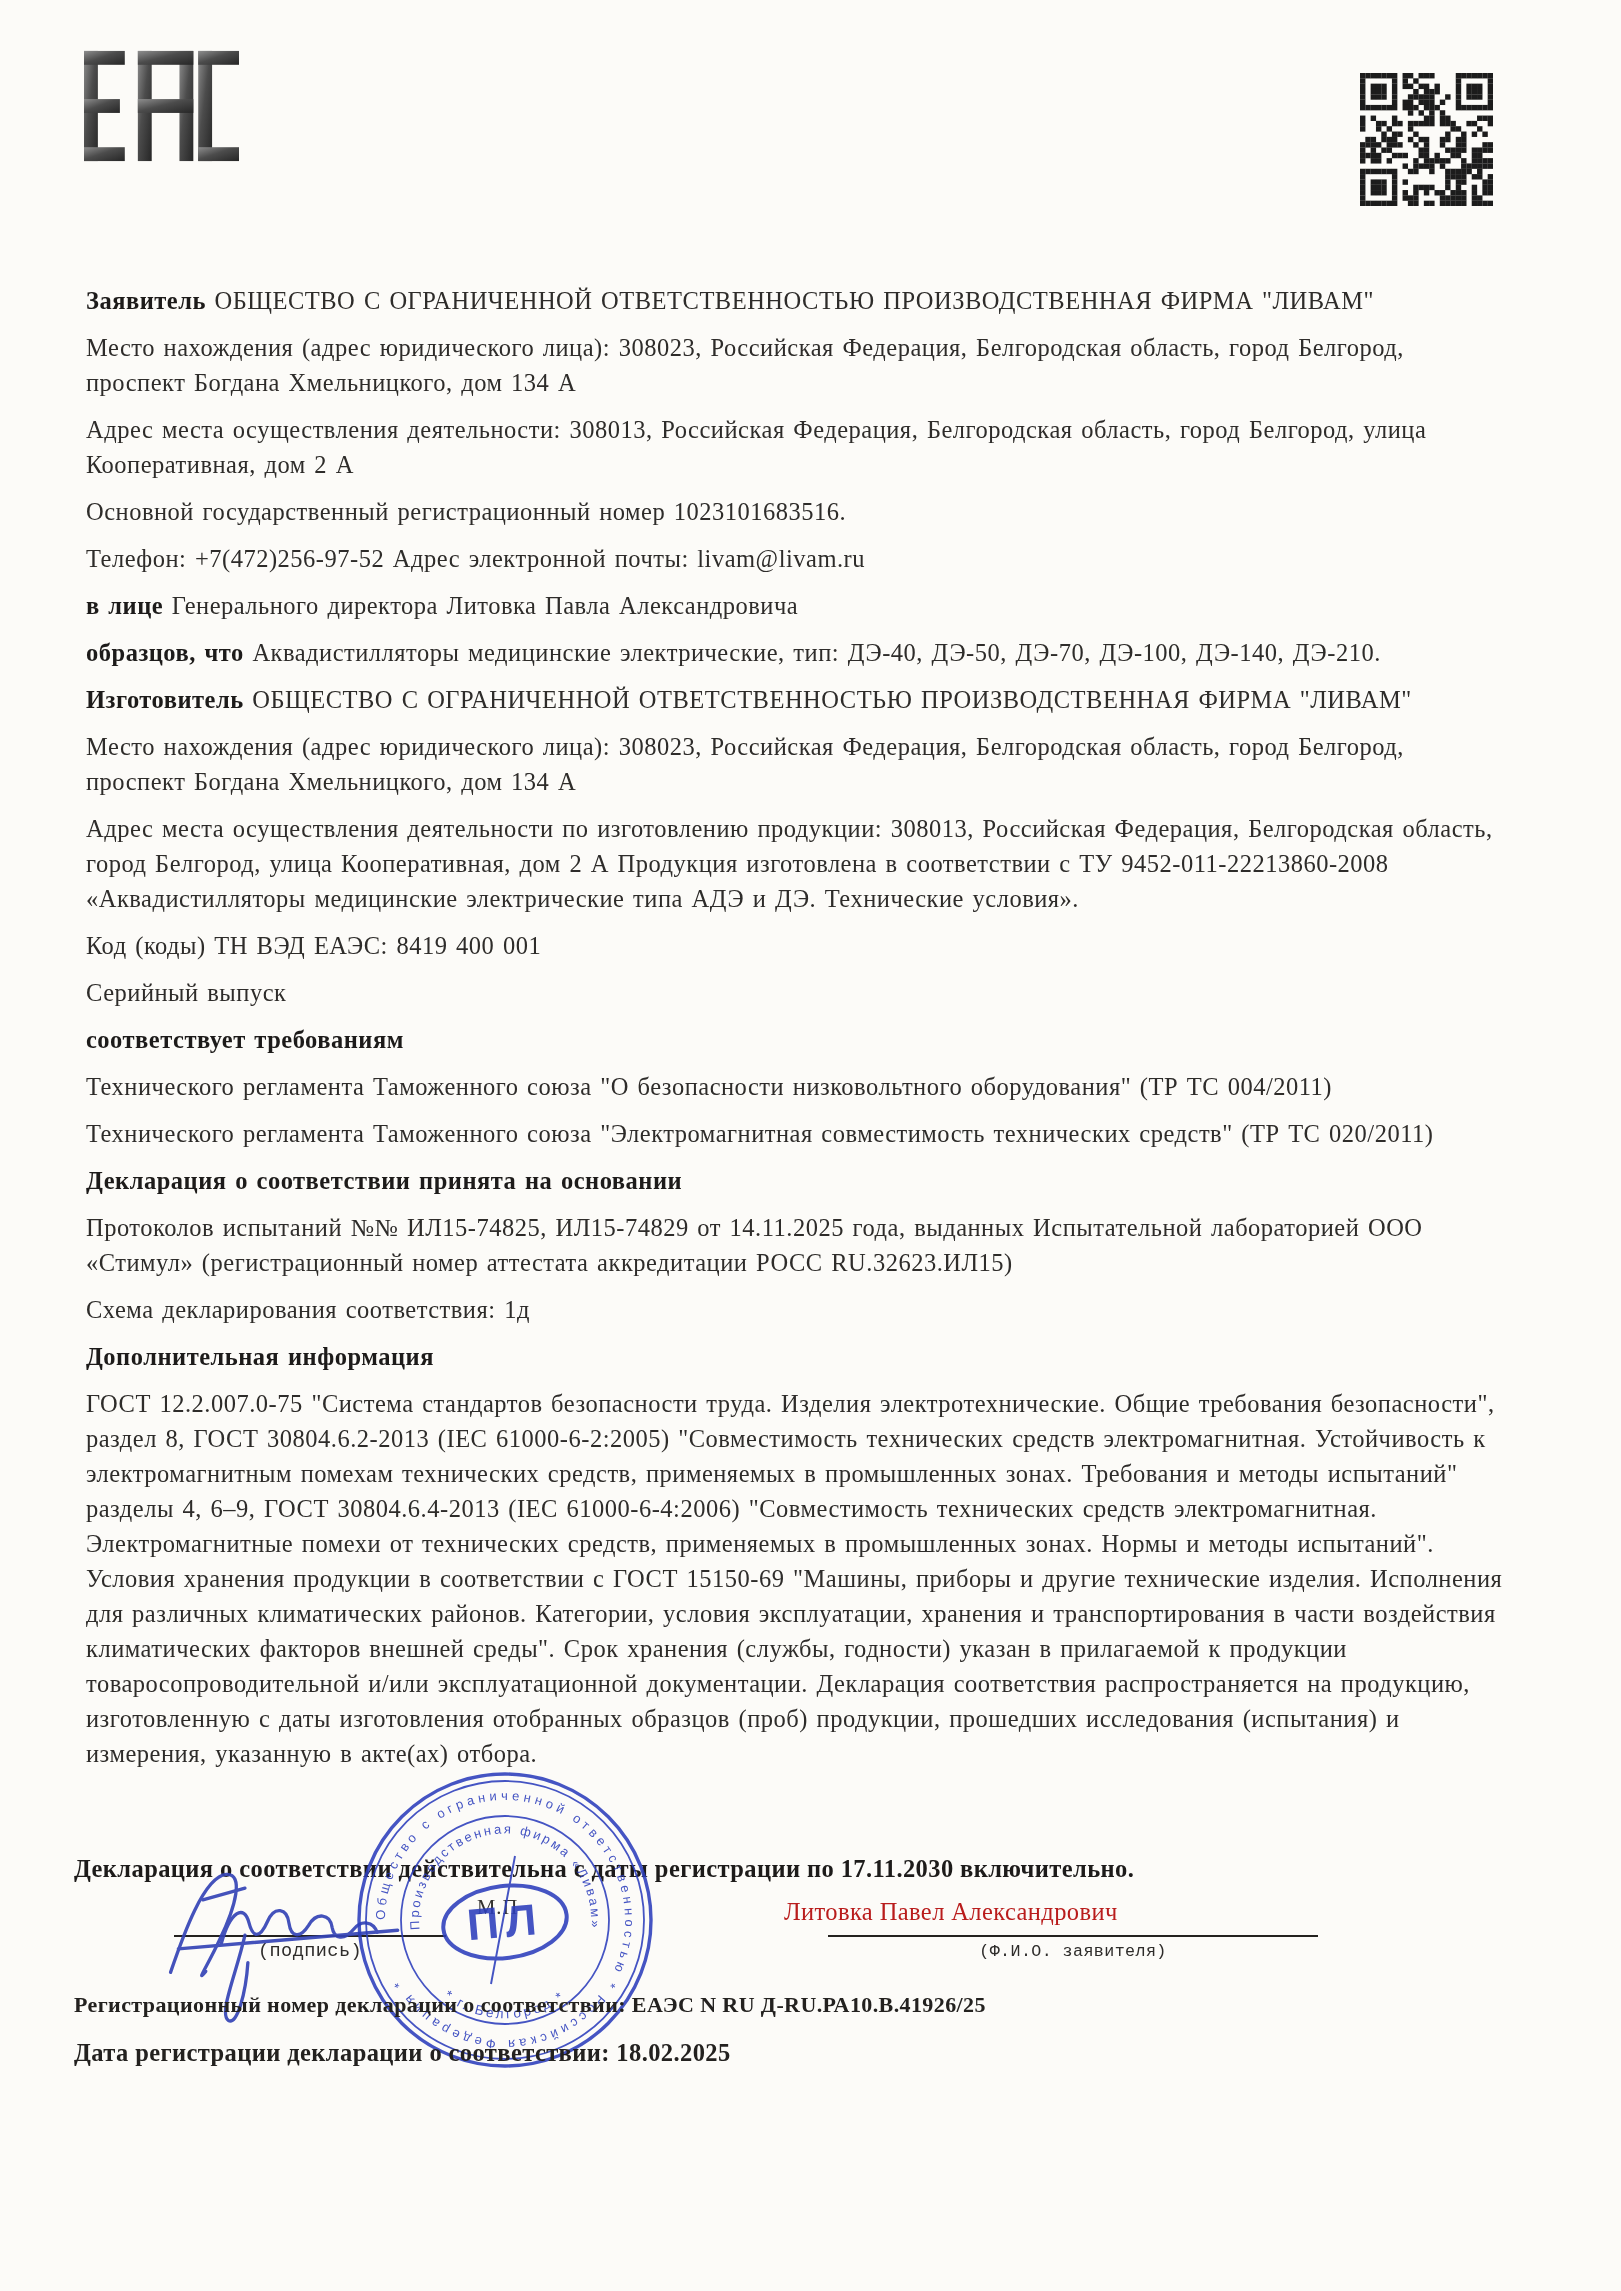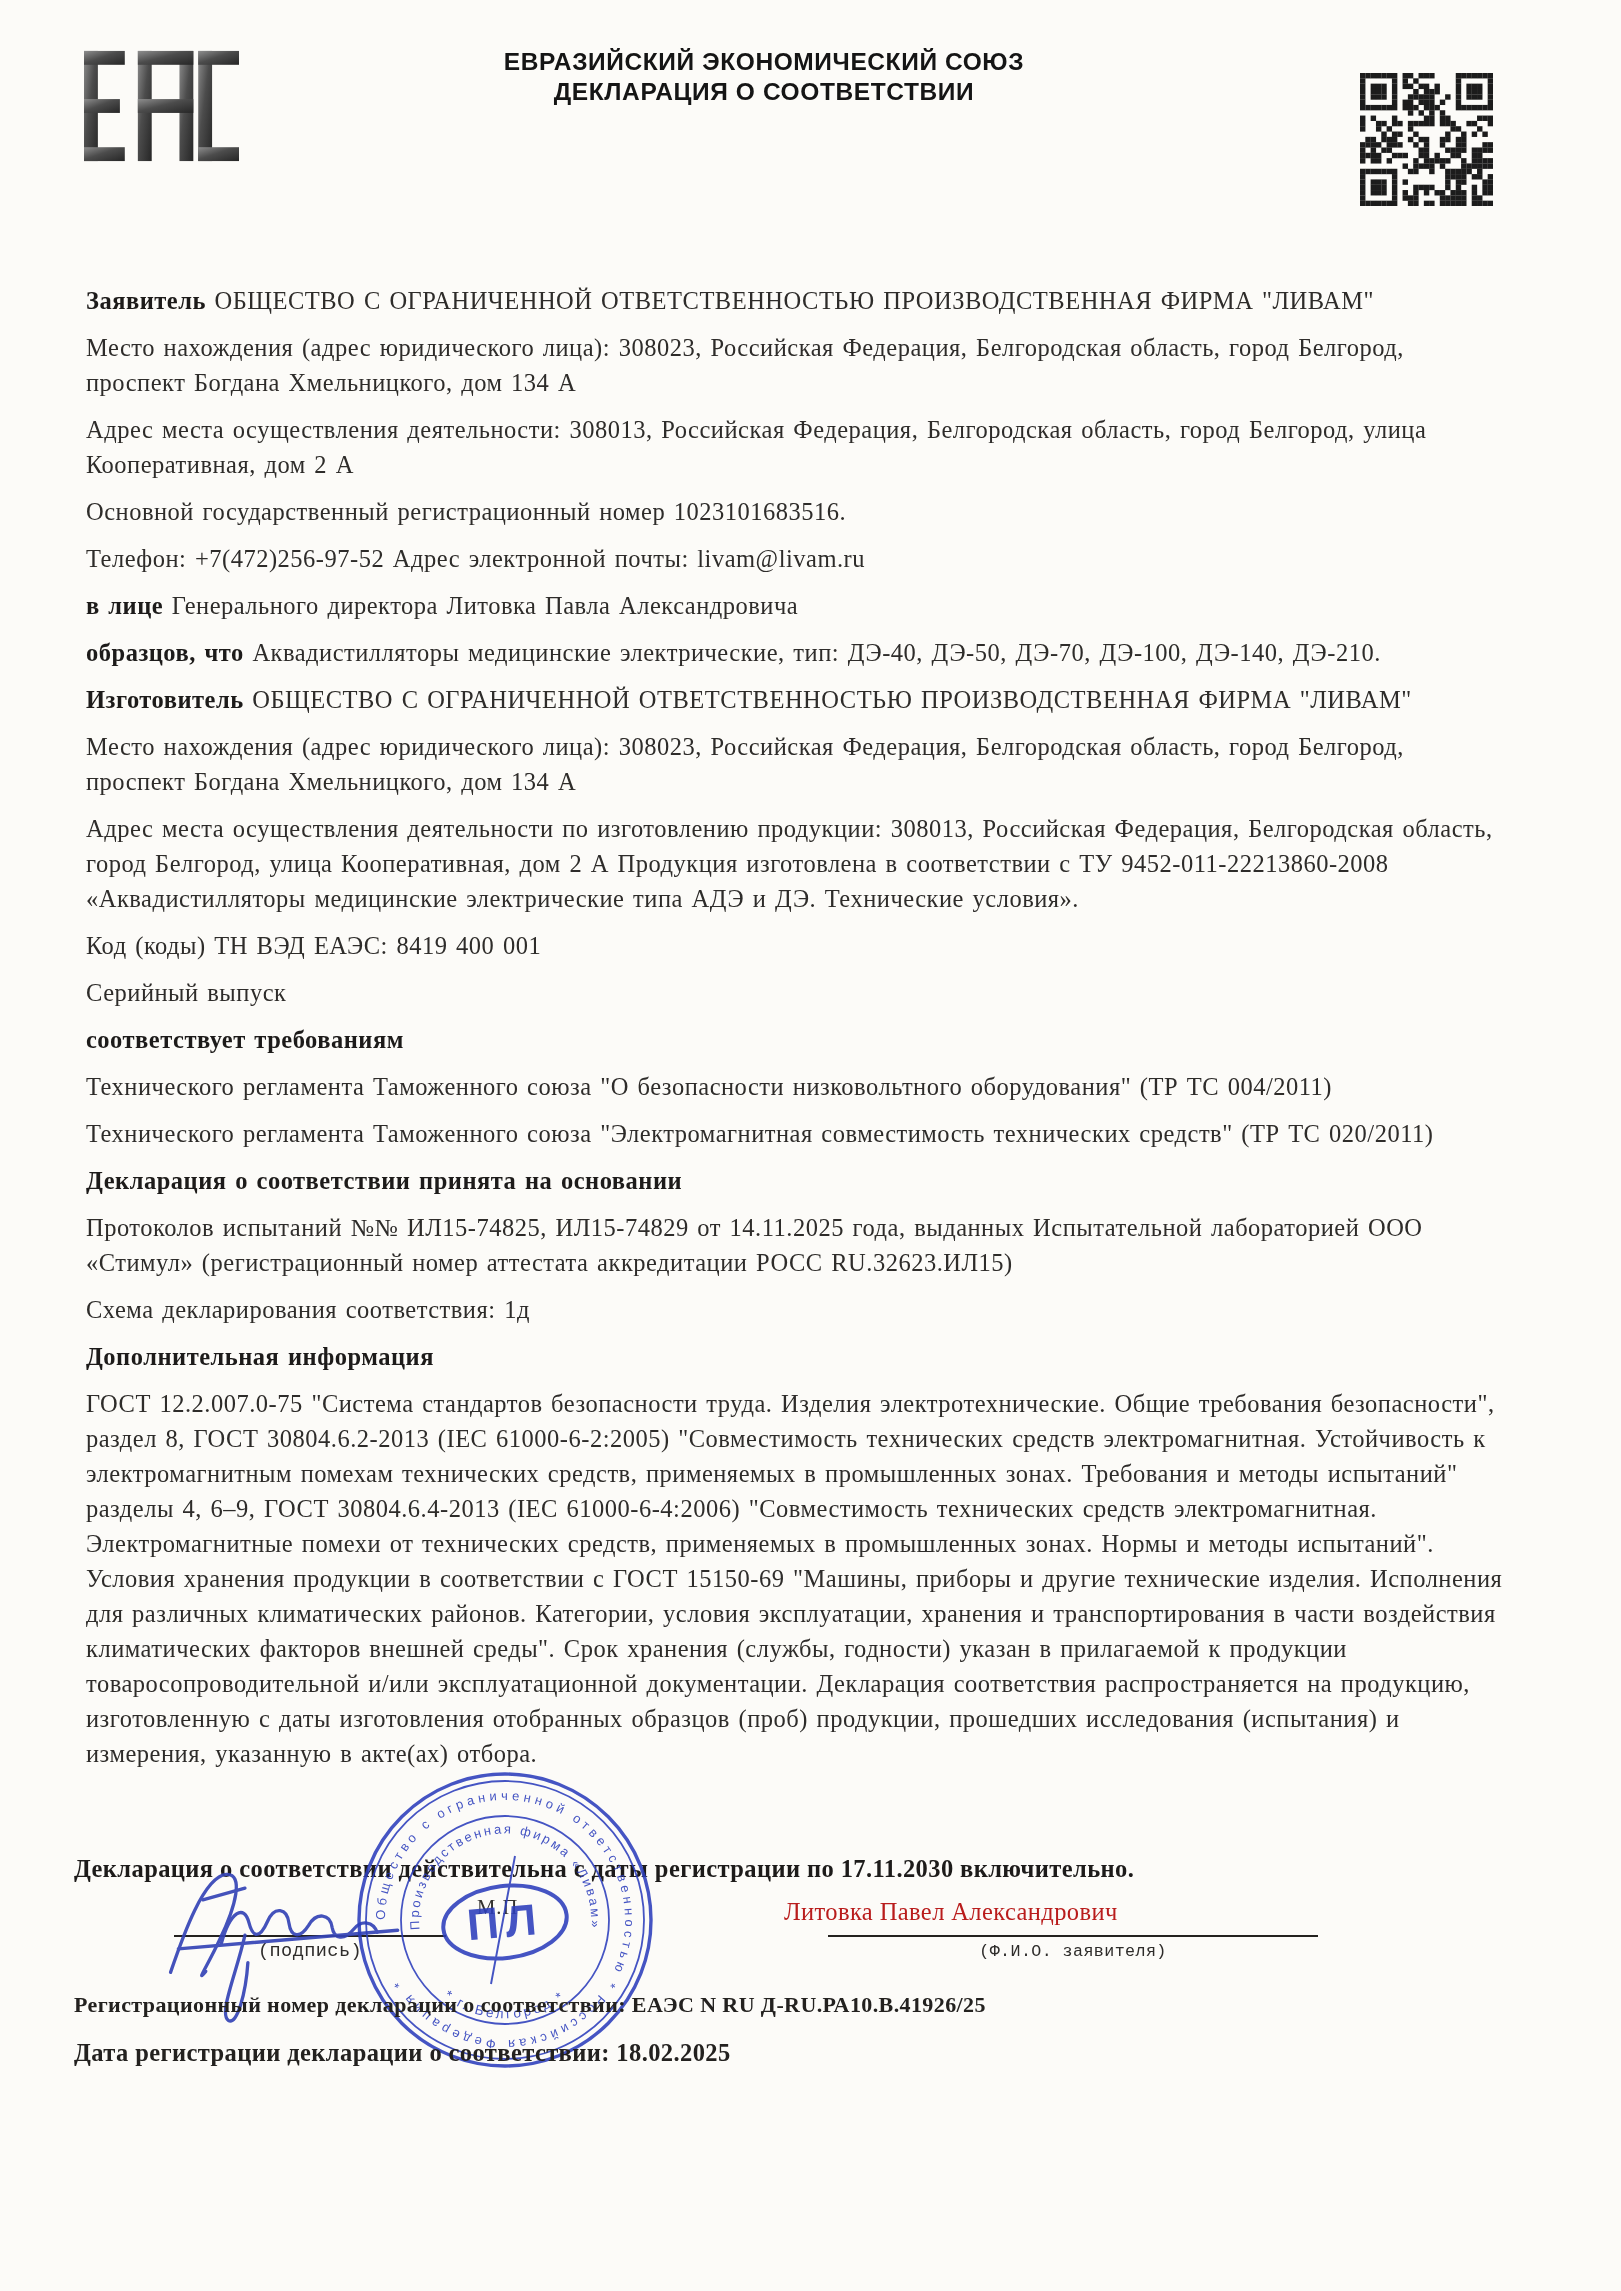--- a/index.html
+++ b/index.html
@@ -87,24 +87,20 @@
       <rect x="117" y="0" width="17" height="135"></rect>
       <rect x="66" y="0" width="68" height="17"></rect>
       <rect x="66" y="59" width="68" height="17"></rect>
 
       <rect x="140" y="0" width="17" height="135"></rect>
       <rect x="140" y="0" width="50" height="17"></rect>
       <rect x="140" y="118" width="50" height="17"></rect>
     </g>
   </svg>
 
-  <div class="title-block">
-    <div>ЕВРАЗИЙСКИЙ ЭКОНОМИЧЕСКИЙ СОЮЗ</div>
-    <div>ДЕКЛАРАЦИЯ О СООТВЕТСТВИИ</div>
-  </div>
 
   <svg class="qr" id="qr-svg" viewBox="0 0 25 25" aria-hidden="true">
       <rect x="0" y="0" width="1.02" height="1.02" fill="#1c1c1c"></rect>
       <rect x="1" y="0" width="1.02" height="1.02" fill="#1c1c1c"></rect>
       <rect x="2" y="0" width="1.02" height="1.02" fill="#1c1c1c"></rect>
       <rect x="3" y="0" width="1.02" height="1.02" fill="#1c1c1c"></rect>
       <rect x="4" y="0" width="1.02" height="1.02" fill="#1c1c1c"></rect>
       <rect x="5" y="0" width="1.02" height="1.02" fill="#1c1c1c"></rect>
       <rect x="6" y="0" width="1.02" height="1.02" fill="#1c1c1c"></rect>
       <rect x="8" y="0" width="1.02" height="1.02" fill="#1c1c1c"></rect>

